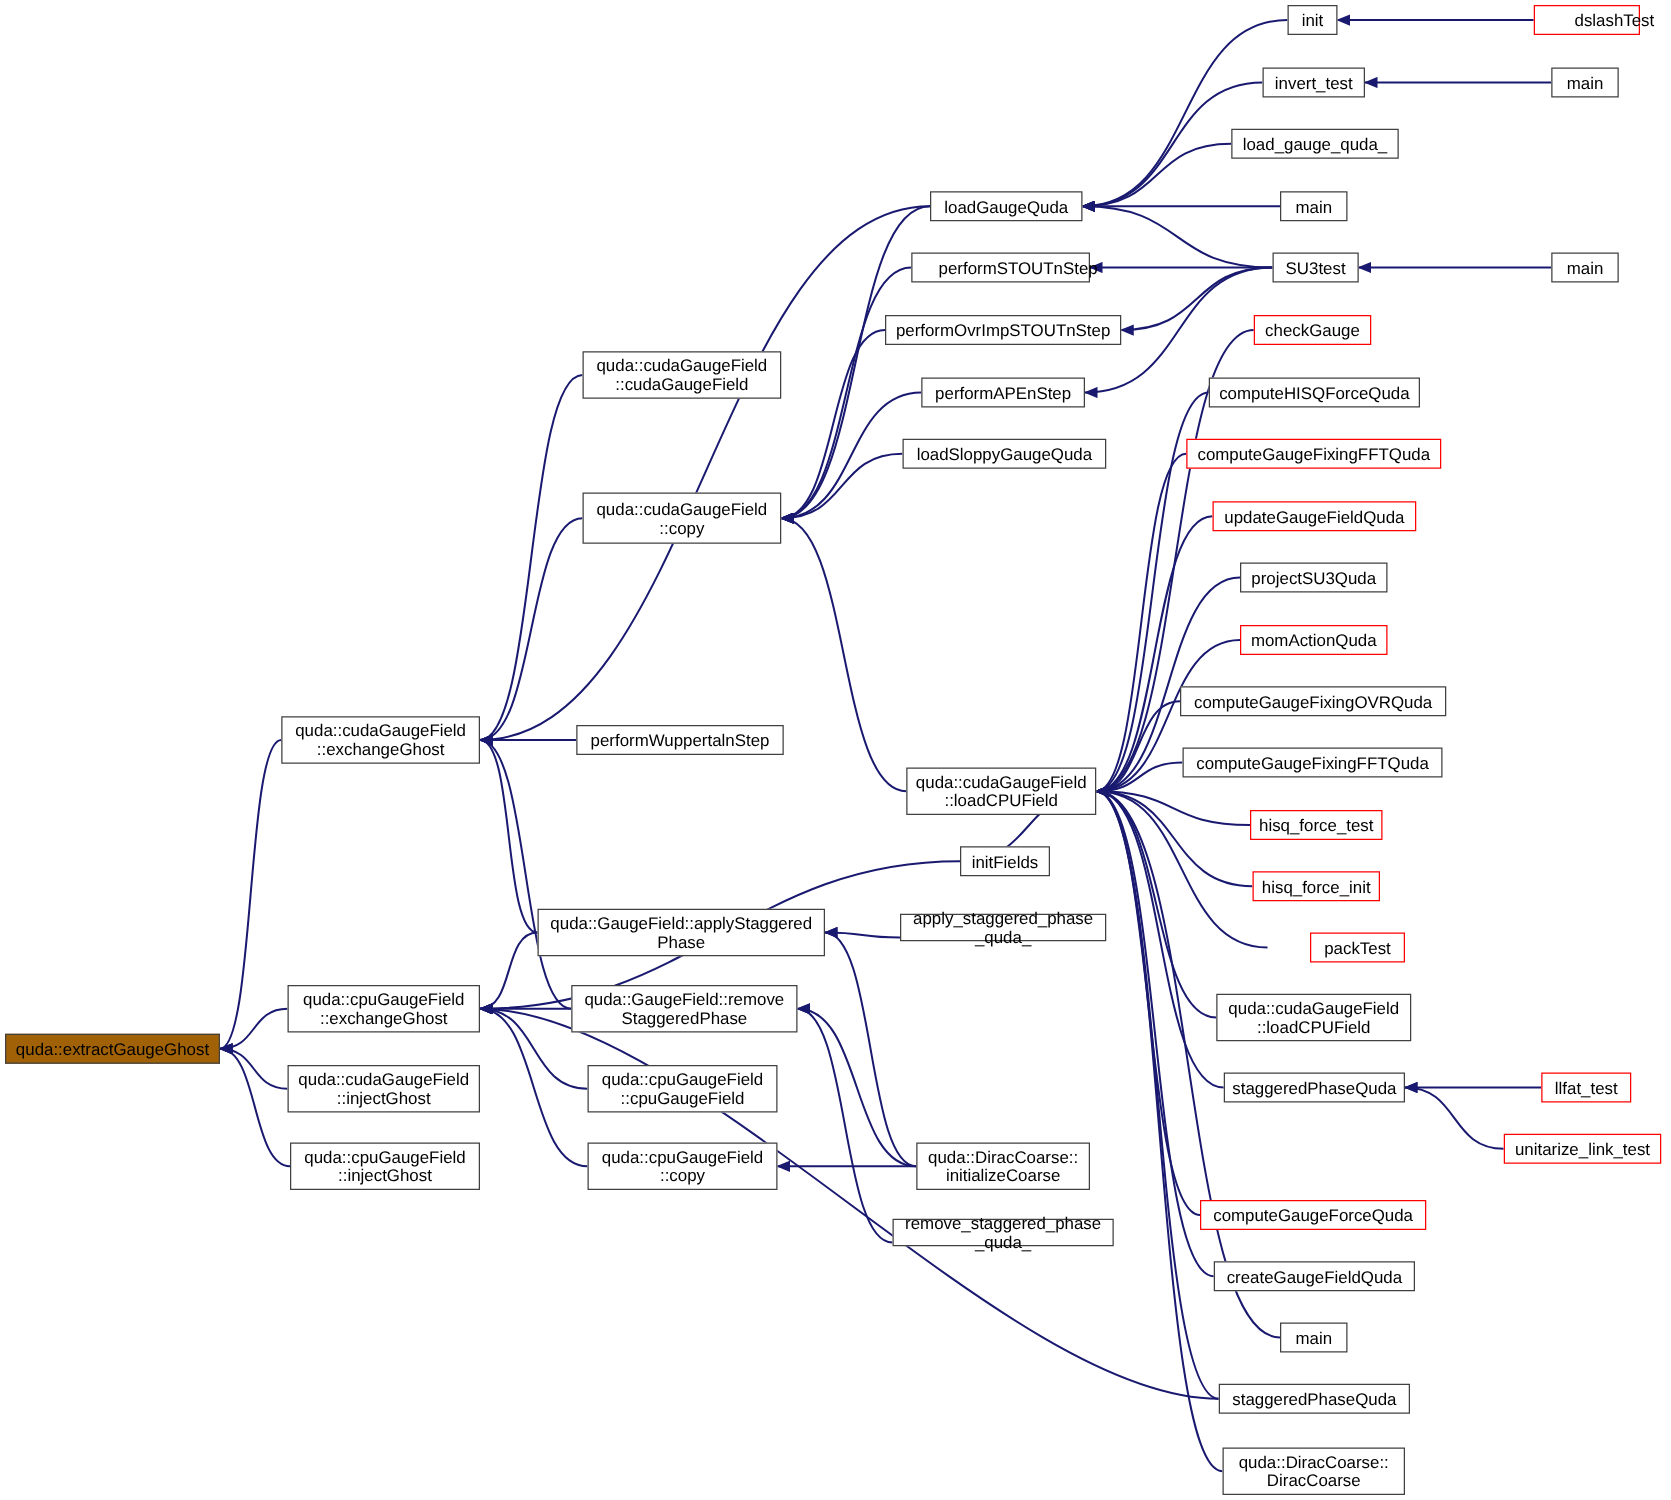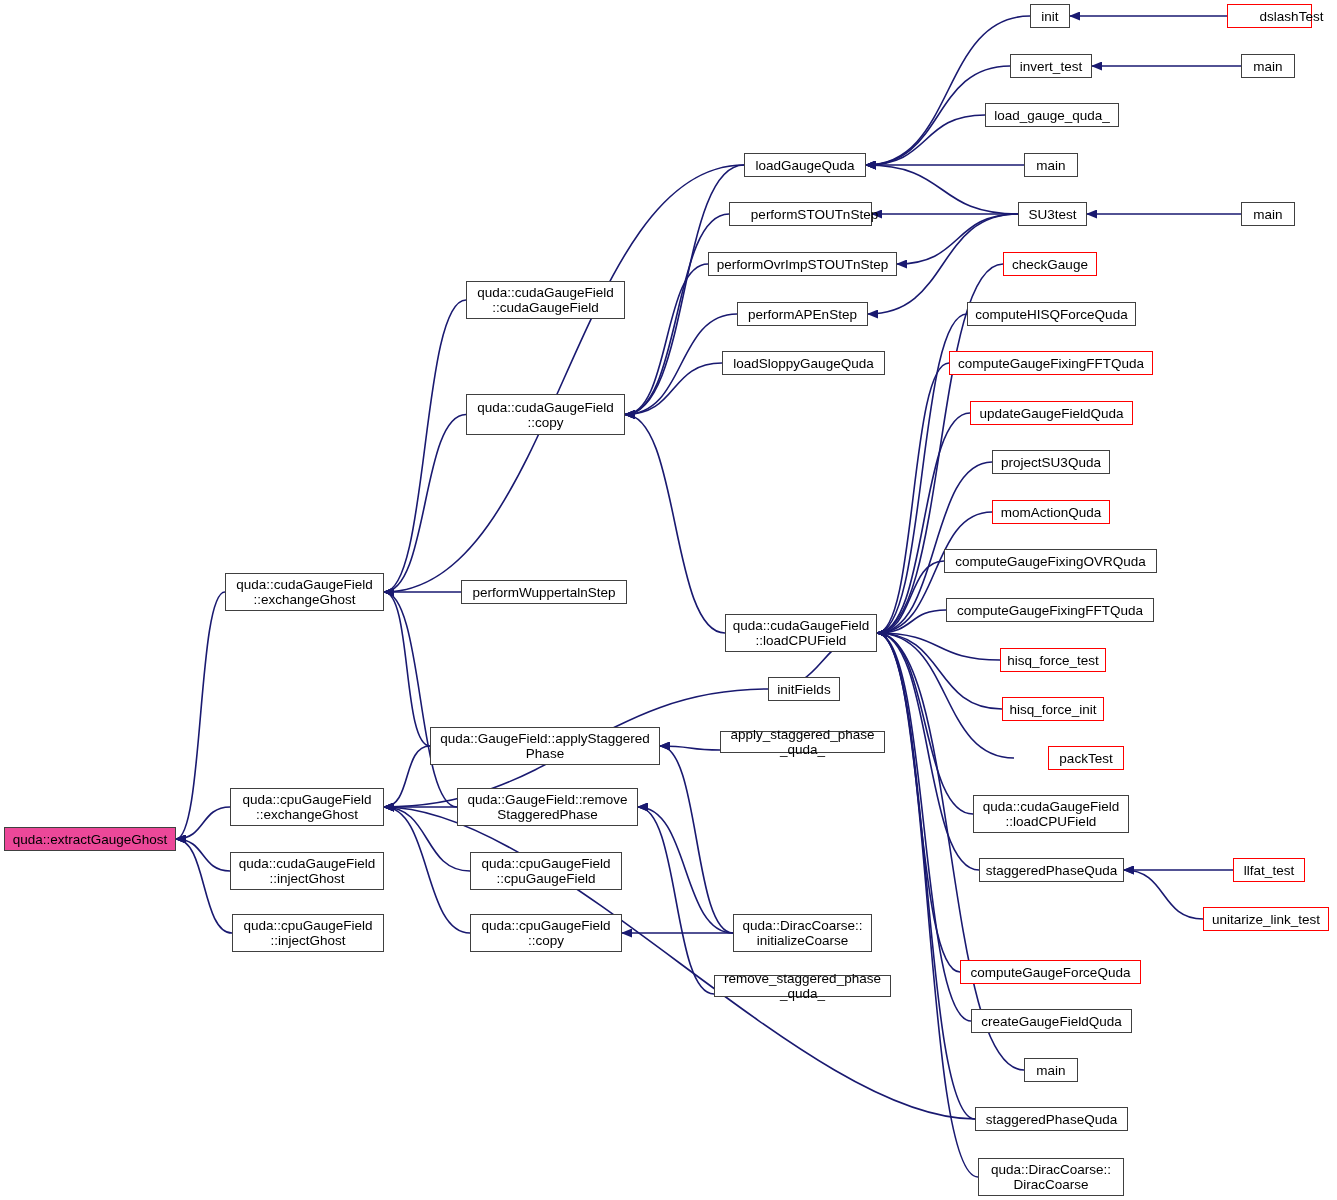--- a/index.html
+++ b/index.html
@@ -35,21 +35,21 @@
     font-size: 13.5px;
     line-height: 15px;
     letter-spacing: 0px;
     white-space: pre-line;
     z-index: 5;
   }
   .node.red {
     border-color: #ff0000;
   }
   .node.hub {
-    background: #ec4899;
+    background: #a16207;
   }
 </style>
 </head>
 <body>
 
 <div id="canvas">
   <svg id="edges" viewBox="0 0 1337 1200">
     <defs>
       <marker id="arrow" markerWidth="11" markerHeight="9" refX="10" refY="4.5" orient="auto" markerUnits="userSpaceOnUse">
         <path d="M0,0 L11,4.5 L0,9 z" fill="#191970"></path>

